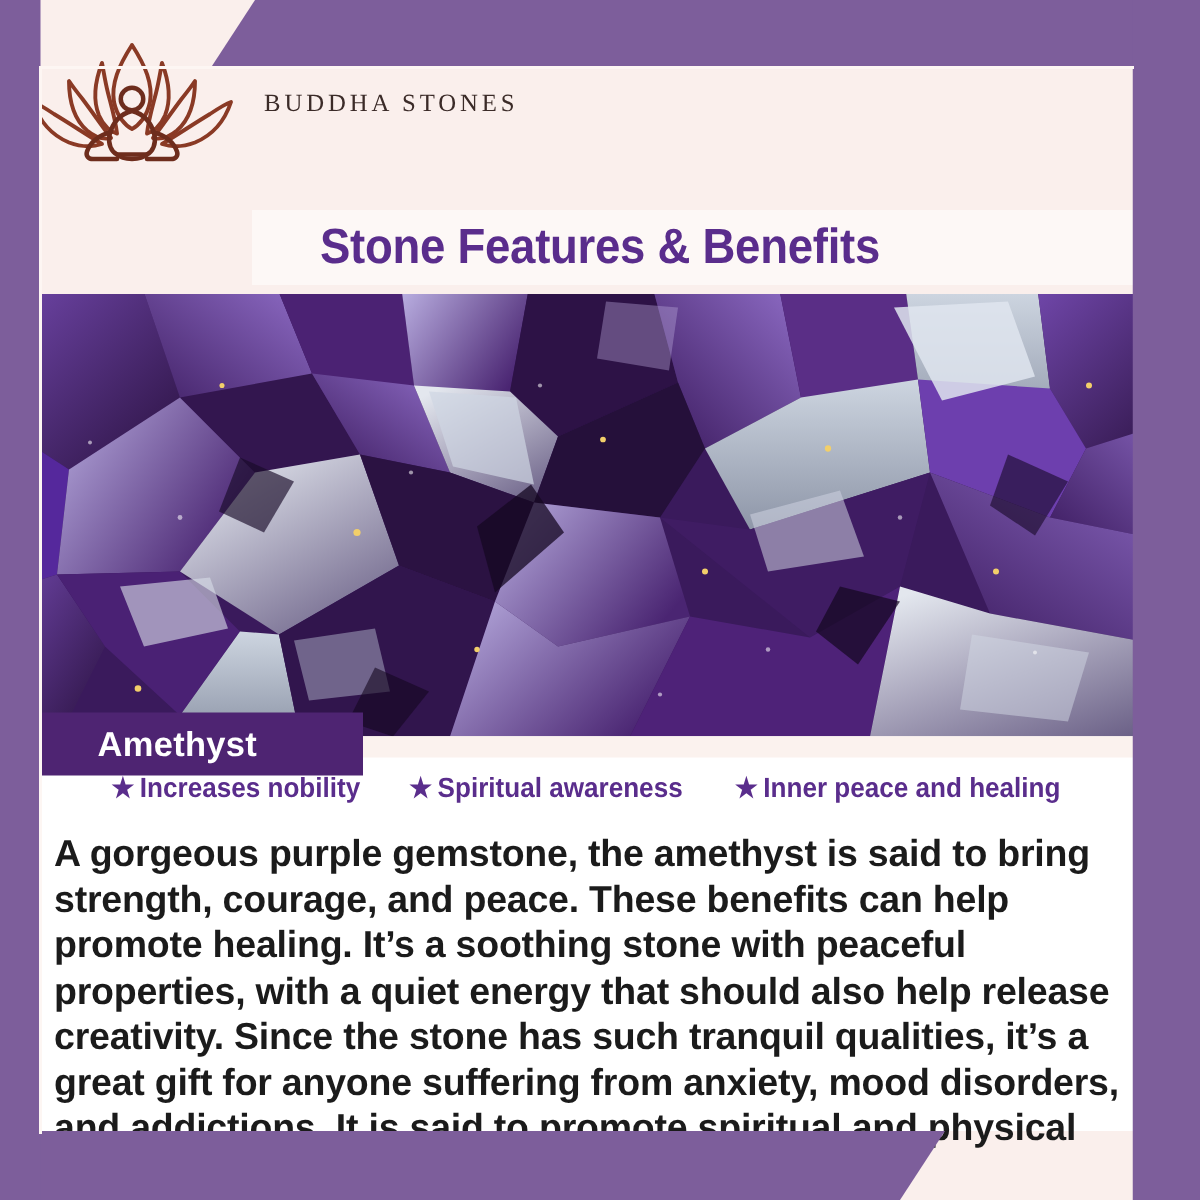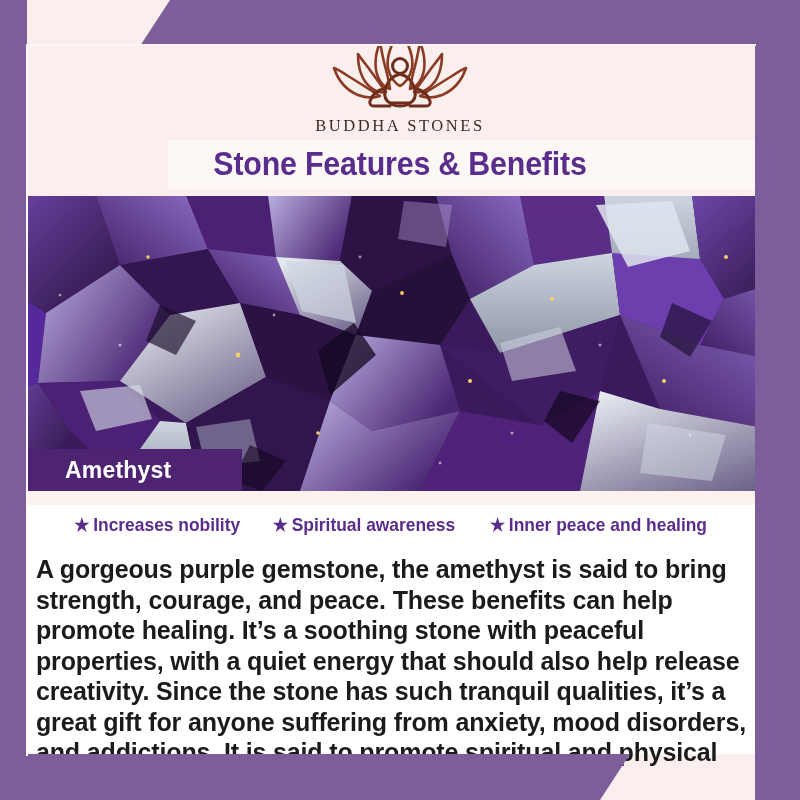--- a/index.html
+++ b/index.html
@@ -69,21 +69,21 @@
     height: 196px;
     background: #faefec;
     z-index: 2;
   }
 
   .logo-wrap {
     position: absolute;
     top: 22px; left: 0;
     width: 800px;
     display: flex;
-    flex-direction: column;
+    flex-direction: row;
     align-items: center;
   }
   .logo-mark { width: 176px; height: 92px; display: block; }
   .logo-word {
     margin-top: 2px;
     font-family: "Liberation Serif", serif;
     font-size: 16.5px;
     letter-spacing: 2.6px;
     color: #3b2b28;
     font-weight: 400;
@@ -120,21 +120,21 @@
     width: 800px;
     height: 296px;
     overflow: hidden;
     z-index: 1;
   }
   .photo svg { display: block; width: 800px; height: 296px; }
 
   
   .stone-banner {
     position: absolute;
-    top: 449px; left: 21px;
+    top: 475px; left: 21px;
     width: 221px;
     height: 42px;
     background: #4e2472;
     z-index: 3;
     display: flex;
     align-items: center;
   }
   .stone-banner-label {
     color: #ffffff;
     font-size: 23px;

